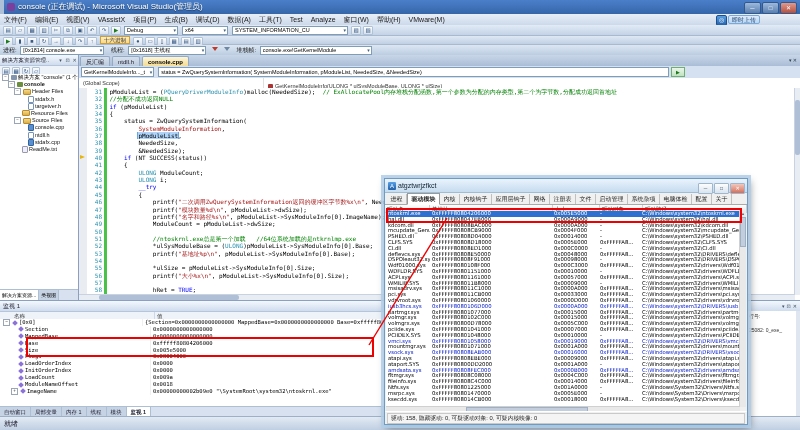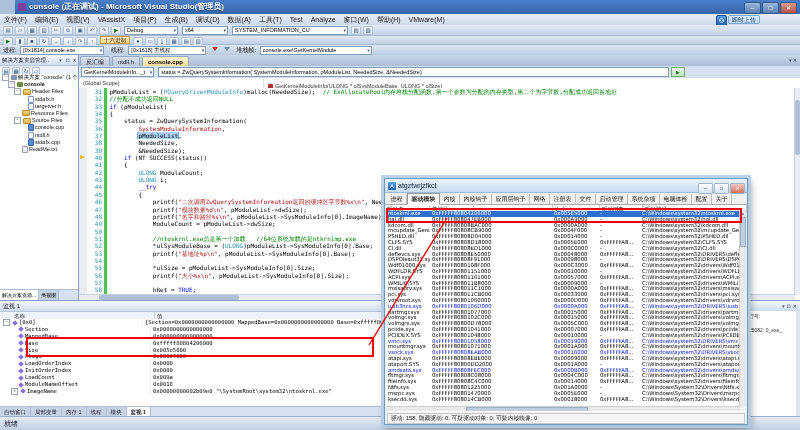--- a/index.html
+++ b/index.html
@@ -1,20 +1,20 @@
 <!DOCTYPE html>
 <html><head>
 <meta charset="utf-8">
 <style>
   html,body{margin:0;padding:0;width:800px;height:430px;overflow:hidden;
     font-family:"Liberation Sans","DejaVu Sans",sans-serif;background:#aebfd8;}
   #screen{position:absolute;left:0;top:0;width:800px;height:430px;overflow:hidden;}
   
-  .titlebar{position:absolute;left:15px;top:0;right:0;height:26px;
-    background:linear-gradient(#4a7fc9,#24518f);color:#fff;font-size:8px;line-height:14px;font-weight:bold;}
+  .titlebar{position:absolute;left:4px;top:0;right:0;height:26px;
+    background:linear-gradient(#4a7fc9,#24518f);color:#fff;font-size:8px;line-height:14px;}
   .vsicon{display:inline-block;width:8px;height:8px;margin:3px 3px 0 3px;vertical-align:top;
     background:#7c3f9e;border-radius:2px;}
   .title-text{vertical-align:top;text-shadow:0 1px 1px rgba(0,0,0,.5);white-space:nowrap;}
   .wincontrols{position:absolute;right:3px;top:1px;}
   .wbtn{display:inline-block;width:15px;height:10px;margin-left:1px;text-align:center;
     font-size:6px;line-height:10px;color:#fff;background:linear-gradient(#9db9dd,#5a7fae);
     border:1px solid #33598c;border-radius:2px;}
   .wbtn.close{background:linear-gradient(#e09a8e,#b4503f);}
   .menubar{position:absolute;left:0;top:14px;right:0;height:11px;
     background:linear-gradient(#e9eff8,#ccd9ea);font-size:7px;line-height:11px;color:#1a1a1a;white-space:nowrap;}

